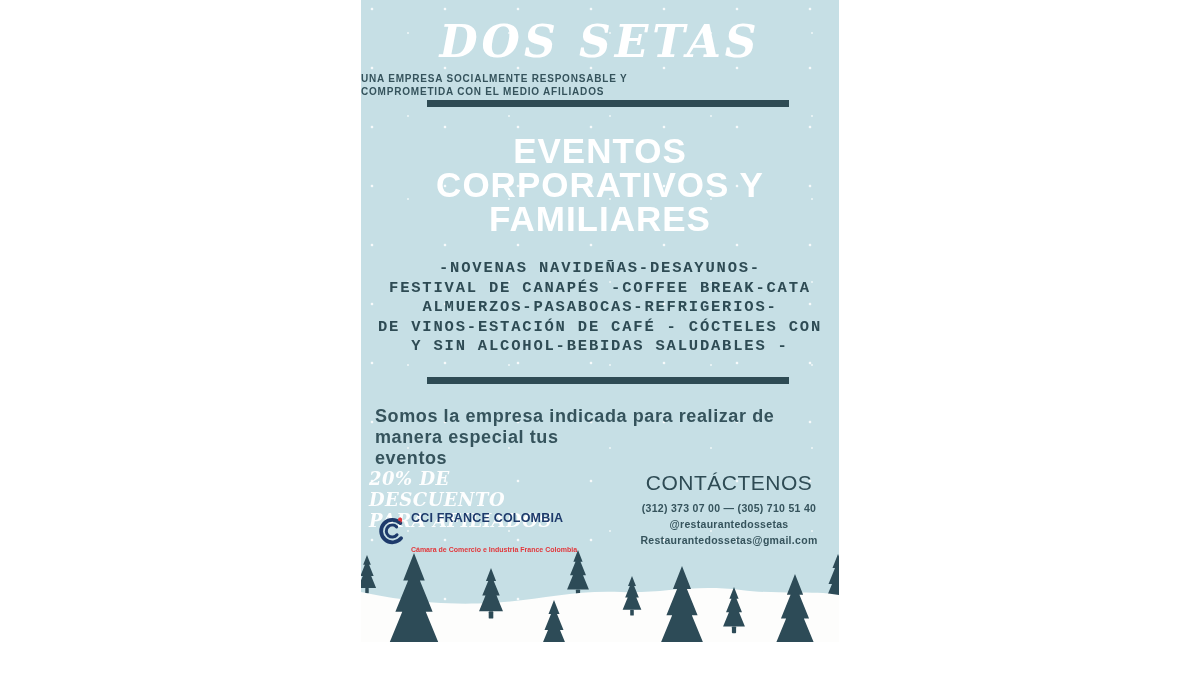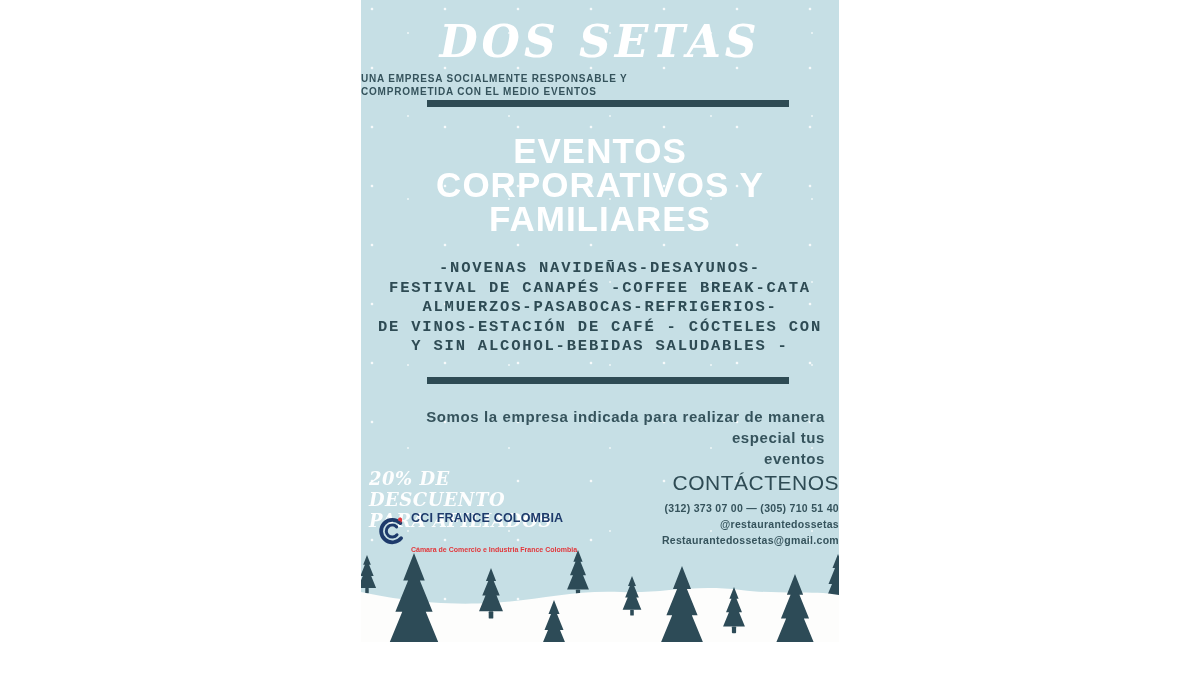--- a/index.html
+++ b/index.html
@@ -53,22 +53,22 @@
     font-size:35px;font-weight:800;letter-spacing:1px;
     line-height:34px;color:var(--white);text-align:center;
   }
   .services{
     position:absolute;top:259px;left:9px;width:460px;
     font-size:15.5px;font-weight:bold;letter-spacing:1.8px;
     line-height:19.5px;color:var(--ink);text-align:center;font-family:Liberation Mono, monospace;
   }
   .tagline{
     position:absolute;top:406px;left:14px;width:450px;
-    font-size:15px;font-weight:bold;letter-spacing:.6px;
-    line-height:21px;color:var(--ink-soft);text-align:right;
+    font-size:18px;font-weight:bold;letter-spacing:.6px;
+    line-height:21px;color:var(--ink-soft);text-align:left;
   }
   .promo{
     position:absolute;top:468px;left:8px;width:215px;
     font-family:"DejaVu Serif","Liberation Serif",serif;
     font-style:italic;font-weight:bold;
     font-size:18px;letter-spacing:.5px;line-height:21px;
     color:rgba(255,255,255,.96);
   }
   .partner{
     position:absolute;top:511px;left:8px;width:215px;
@@ -77,42 +77,42 @@
   .partner-text{display:flex;flex-direction:column;align-items:flex-start;gap:19px;}
   .partner-name{
     font-size:12.5px;font-weight:bold;color:var(--navy);
     letter-spacing:.2px;line-height:15px;white-space:nowrap;
   }
   .partner-desc{
     font-size:7px;font-weight:bold;color:var(--red);
     line-height:9px;white-space:nowrap;
   }
   .contact{
-    position:absolute;top:470px;left:258px;width:220px;text-align:right;
+    position:absolute;top:470px;left:258px;width:220px;text-align:center;
   }
   .contact-heading{
     font-size:21px;font-weight:500;letter-spacing:.5px;
     color:var(--ink);line-height:26px;
   }
   .contact-lines{
     margin-top:4px;font-size:10.5px;font-weight:bold;letter-spacing:.3px;
     line-height:16px;color:var(--ink-soft);
   }
   .scene{position:absolute;left:0;top:540px;width:478px;height:135px;}
 </style>
 </head>
 <body>
 
 <div class="poster">
 
   <div class="brand-title">DOS SETAS</div>
 
   <div class="brand-subtitle">
     <div>UNA EMPRESA SOCIALMENTE RESPONSABLE Y</div>
-    <div>COMPROMETIDA CON EL MEDIO EVENTOS</div>
+    <div>COMPROMETIDA CON EL MEDIO AFILIADOS</div>
   </div>
 
   <div class="bar bar-top"></div>
 
   <div class="headline">
     <div>EVENTOS</div>
     <div>CORPORATIVOS Y</div>
     <div>FAMILIARES</div>
   </div>
 

